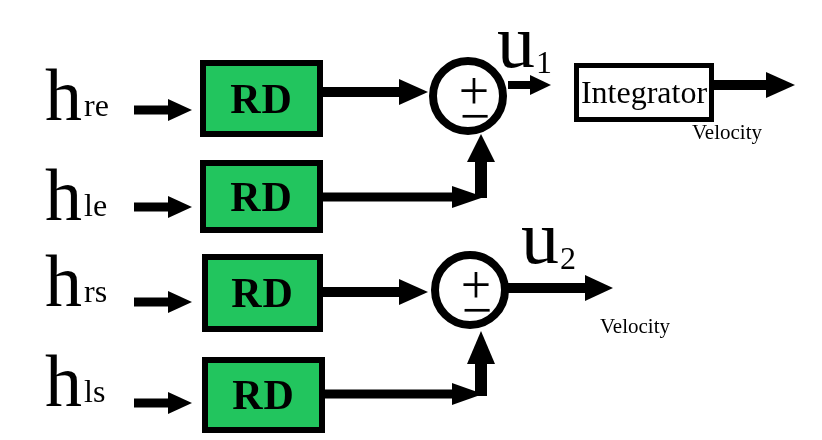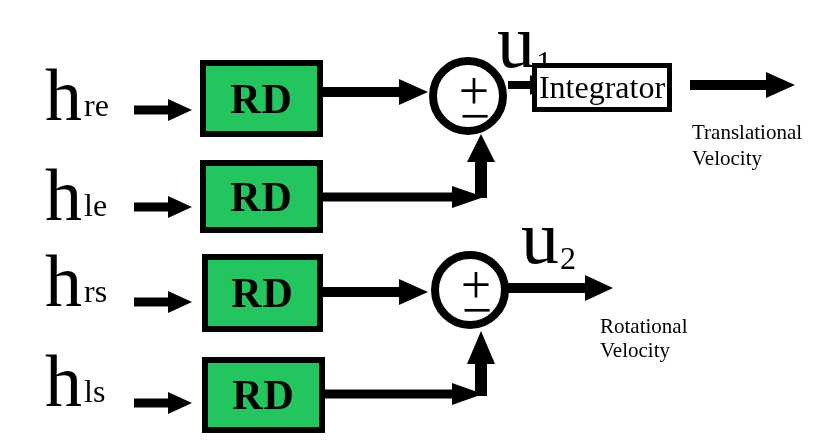--- a/index.html
+++ b/index.html
@@ -149,26 +149,24 @@
 
   <div class="usig" style="left:497px; top:3px;">
     <span class="base">u</span>
       <span class="sub">1</span>
   </div>
   <div class="usig" style="left:521px; top:199px;">
     <span class="base">u</span>
       <span class="sub">2</span>
   </div>
 
-  <div class="integbox" style="left:532px; top:63px; width:140px; height:49px;">
+  <div class="integbox" style="left:574px; top:63px; width:140px; height:59px;">
     <span>Integrator</span>
   </div>
 
   <div class="caption" style="left:692px; top:119px; line-height:26px;">
-    <div>Translational</div>
     <div>Velocity</div>
   </div>
   <div class="caption" style="left:600px; top:314px; line-height:24px;">
-    <div>Rotational</div>
     <div>Velocity</div>
   </div>
 
 </div>
 
 </body></html>

